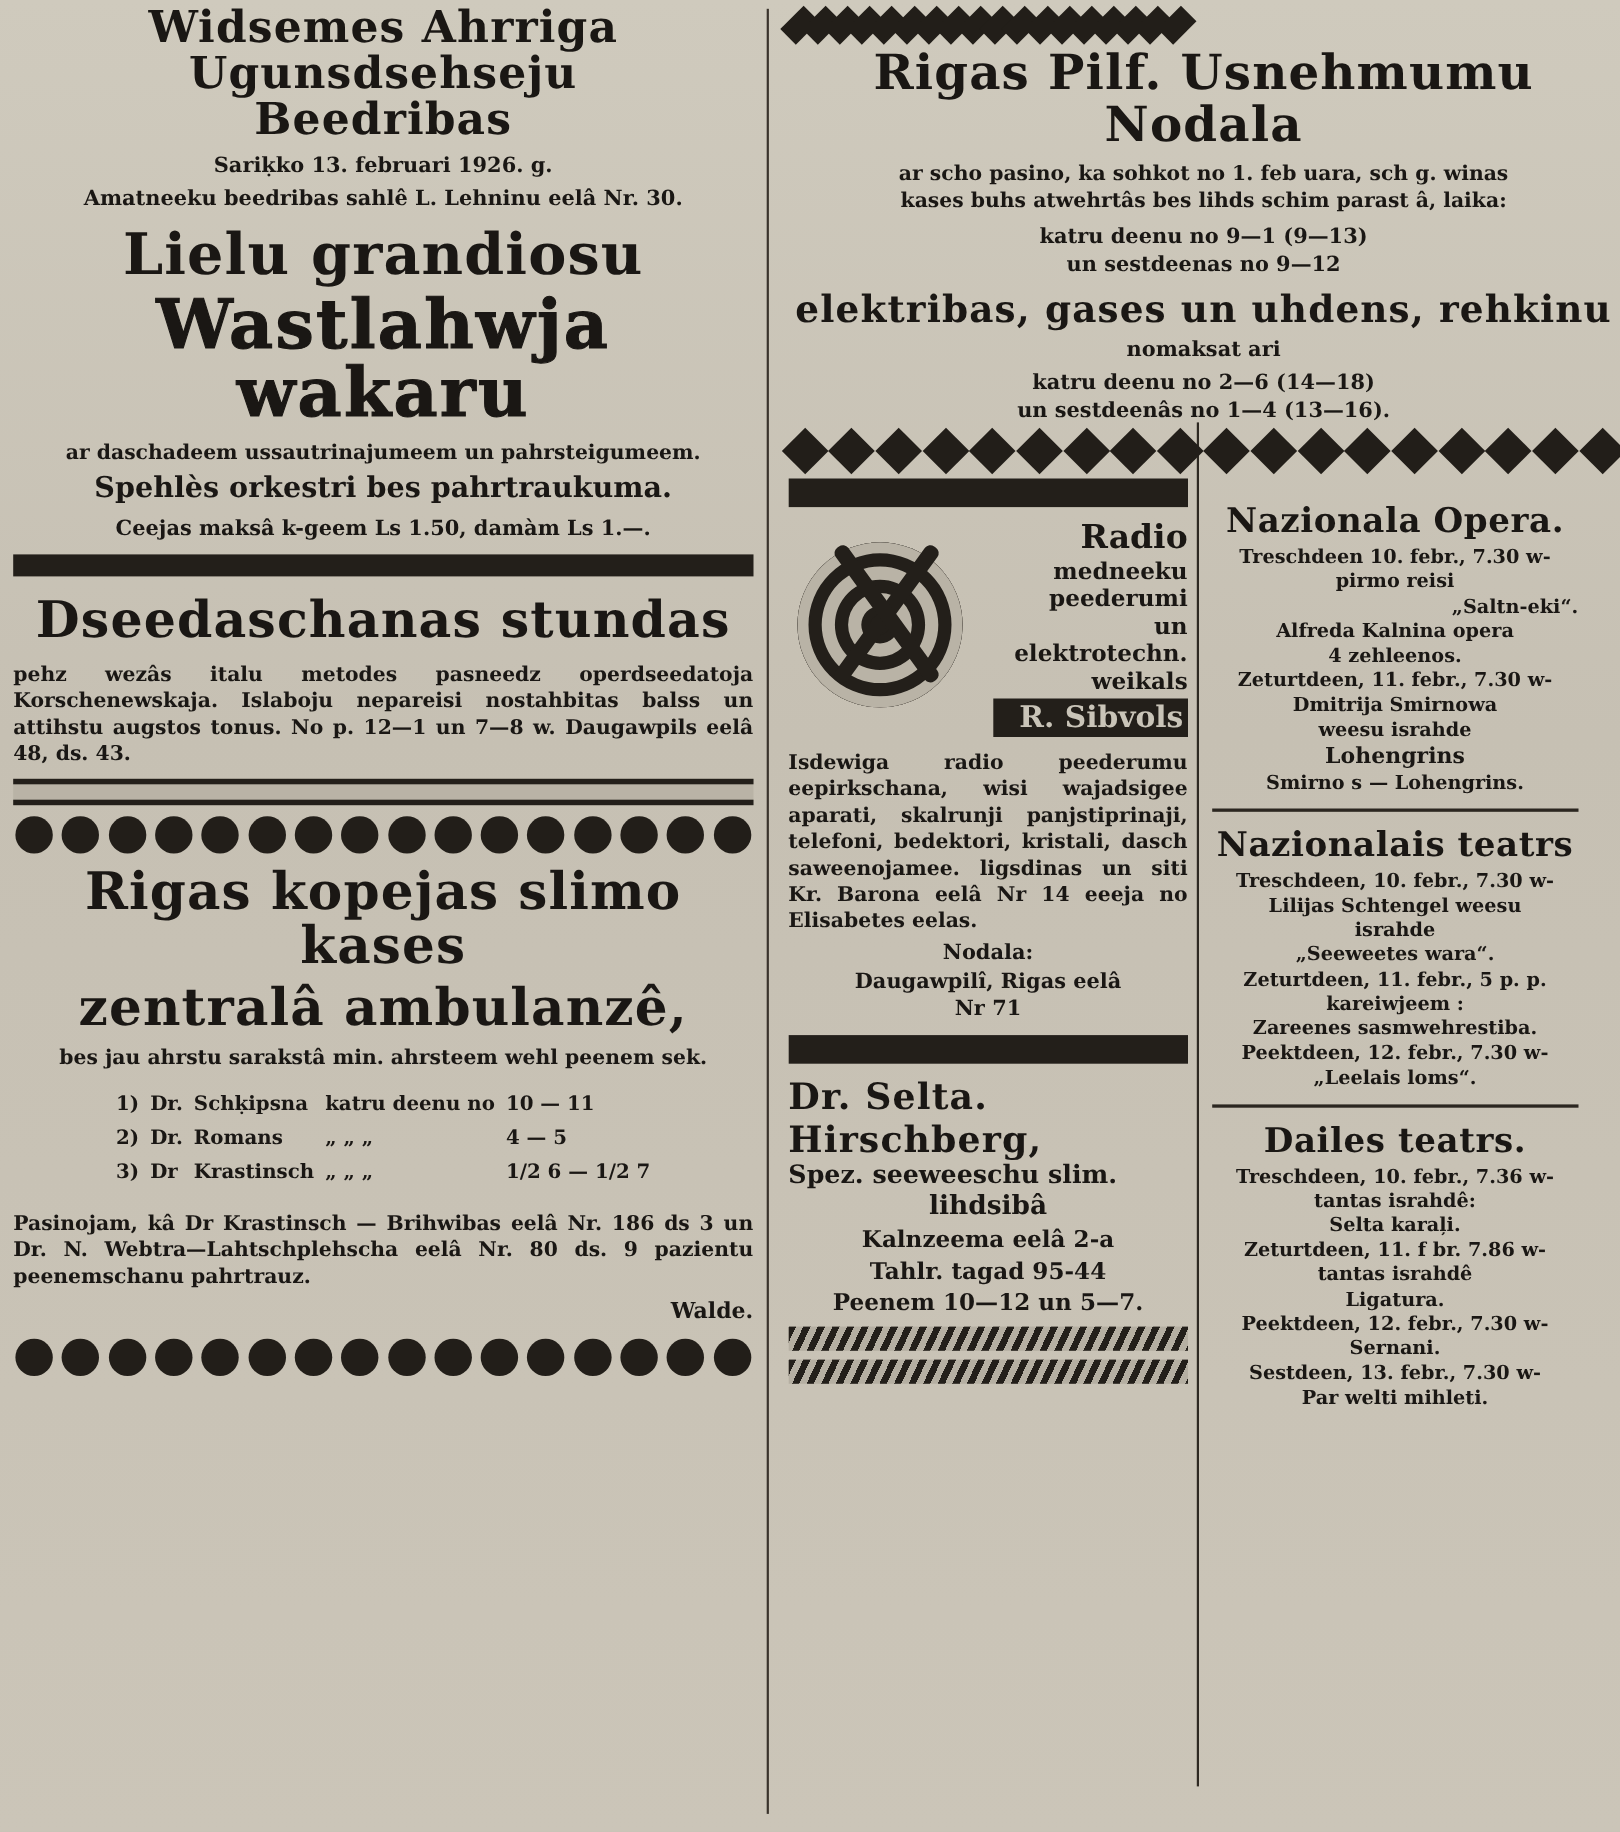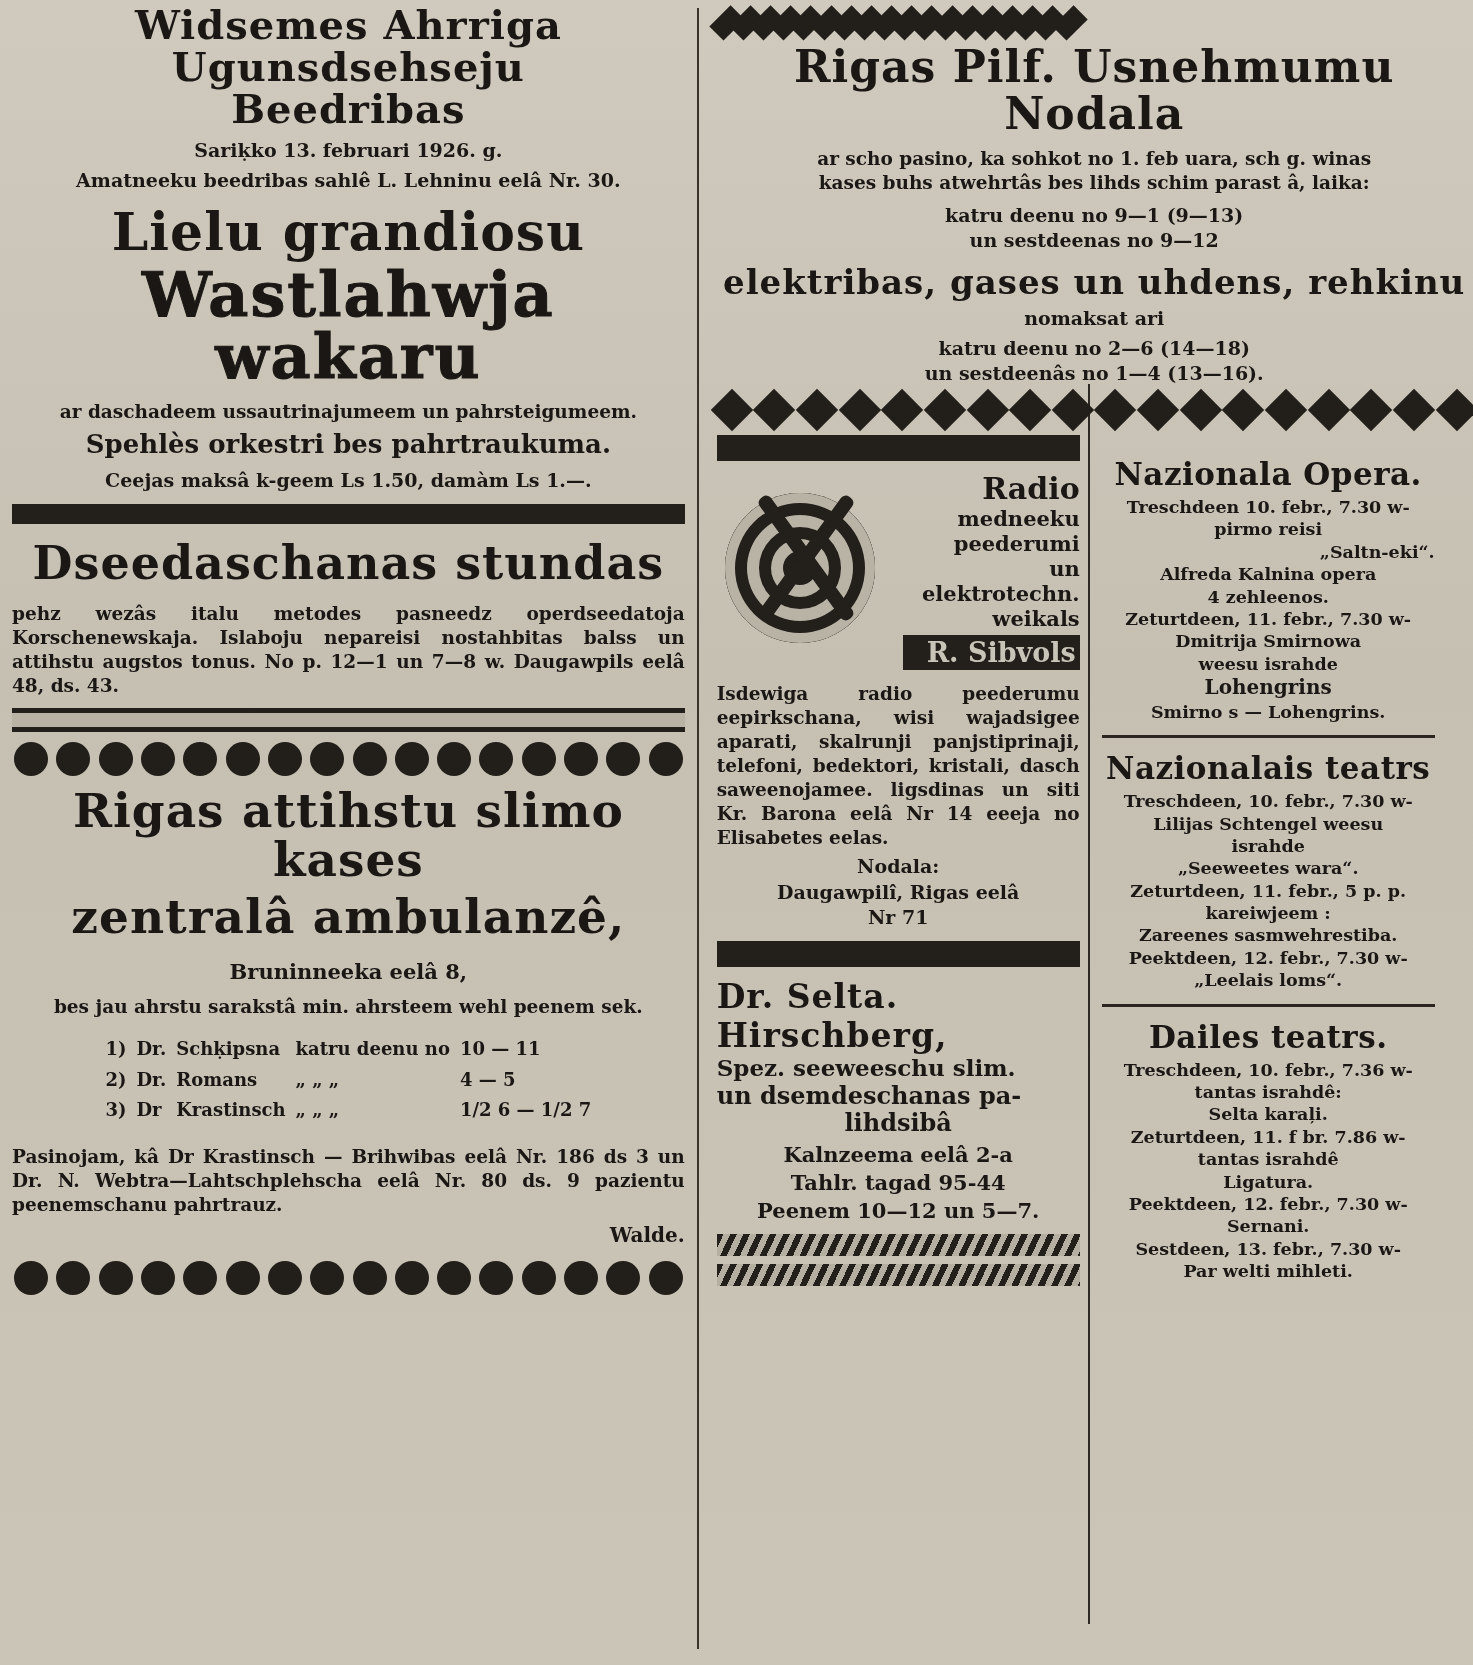--- a/index.html
+++ b/index.html
@@ -218,23 +218,22 @@
         <span></span>
         <span></span>
         <span></span>
         <span></span>
         <span></span>
         <span></span>
         <span></span>
     </div>
 
     <div class="ad">
-      <div class="ctr blackletter" style="font-size:47px;line-height:1.05;">Rigas attihstu slimo kases</div>
+      <div class="ctr blackletter" style="font-size:47px;line-height:1.05;">Rigas kopejas slimo kases</div>
       <div class="ctr blackletter" style="font-size:47px;line-height:1.1;margin-top:6px;">zentralâ ambulanzê,</div>
-      <div class="ctr sub" style="margin-top:16px;font-size:21px;">Bruninneeka eelâ 8,</div>
       <div class="ctr body mt8">bes jau ahrstu sarakstâ min. ahrsteem wehl peenem sek.</div>
 
       <table class="doctor-list" style="margin:14px auto 0 auto;">
         <tbody>
             <tr>
           <td>1)</td>
           <td>Dr.</td>
           <td>Schḳipsna</td>
           <td>katru deenu no</td>
           <td>10 — 11</td>
@@ -364,21 +363,20 @@
         <div class="ctr sub mt4">Nodala:</div>
         <div class="ctr sub">Daugawpilî, Rigas eelâ</div>
         <div class="ctr sub">Nr 71</div>
       </div>
 
       <div class="blk"></div>
 
       <div class="ad">
         <div class="blackletter" style="font-size:33px;">Dr. Selta. Hirschberg,</div>
         <div class="mid-title" style="font-size:23px;">Spez. seeweeschu slim.</div>
-        <div class="mid-title" style="font-size:24px;">un dsemdeschanas pa-</div>
         <div class="ctr mid-title" style="font-size:24px;">lihdsibâ</div>
         <div class="ctr sub mt4" style="font-size:21px;">Kalnzeema eelâ 2-a</div>
         <div class="ctr sub" style="font-size:21px;">Tahlr. tagad 95-44</div>
         <div class="ctr sub" style="font-size:21px;">Peenem 10—12 un 5—7.</div>
       </div>
 
       <div class="hatch"></div>
 
 
       <div class="hatch"></div>

